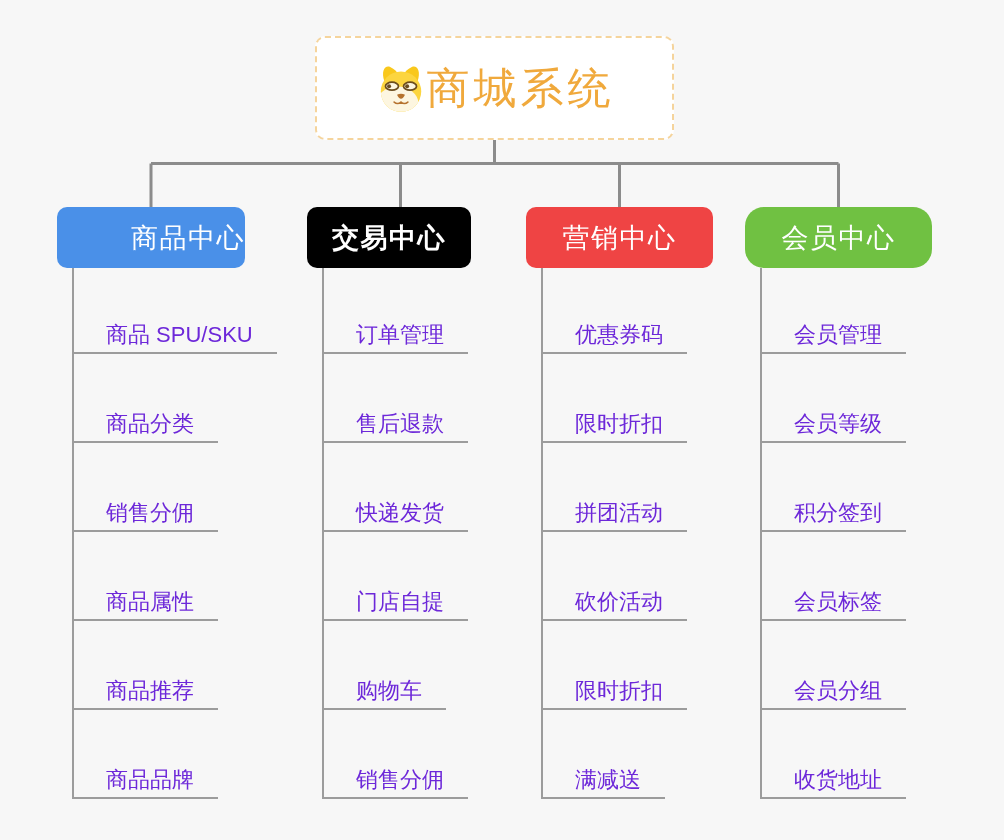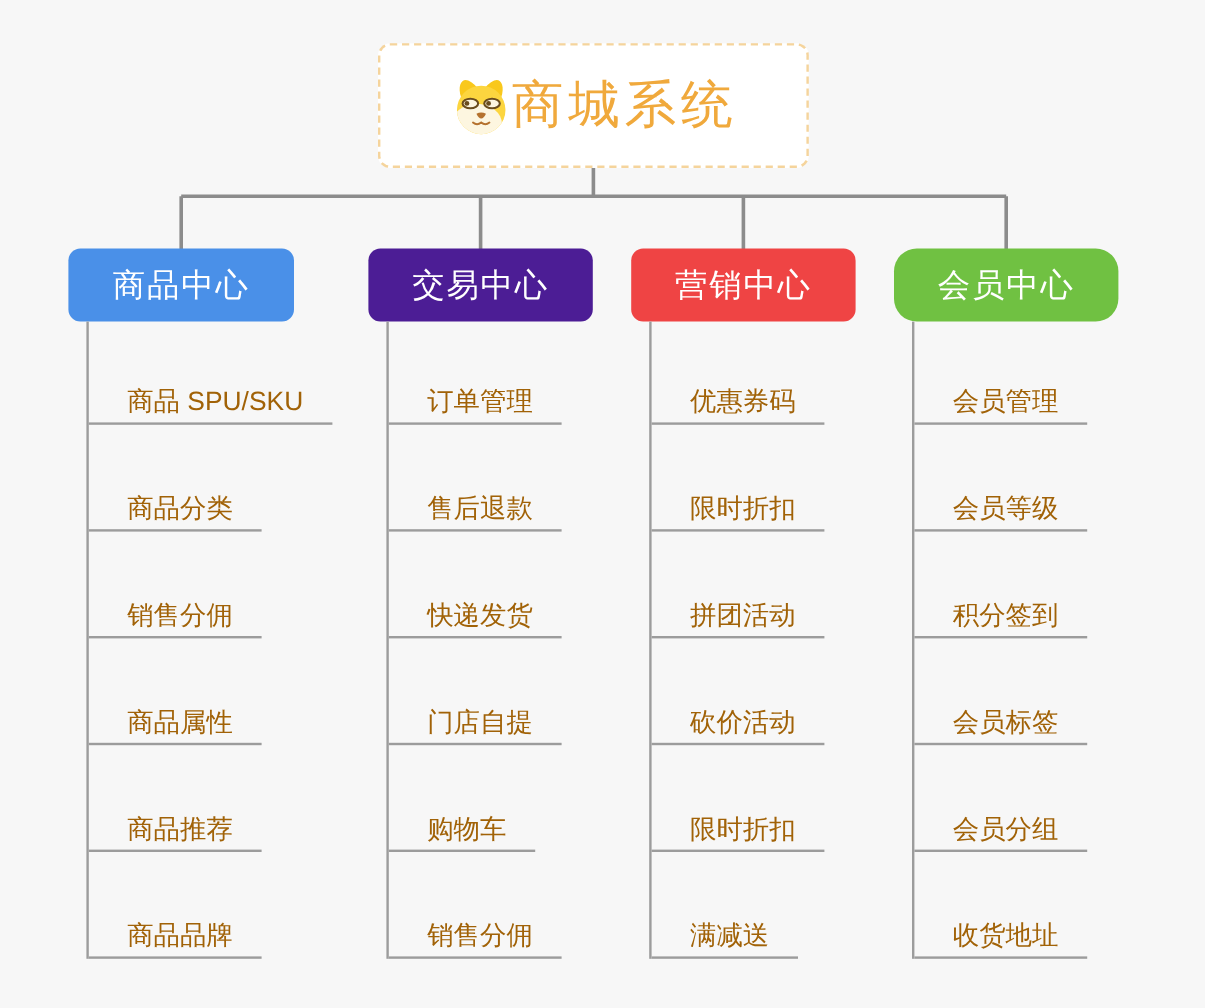--- a/index.html
+++ b/index.html
@@ -62,21 +62,21 @@
     display: flex;
     align-items: flex-end;
     width: fit-content;
     padding: 0 24px 6px 32px;
     border-bottom: 2px solid #9c9c9c;
     white-space: nowrap;
   }
   .sub-item:first-child { height: 86px; }
   .sub-item span {
     font-size: 22px;
-    color: #a16207;
+    color: #6d28d9;
     line-height: 1;
   }
 </style>
 </head>
 <body>
 
 <div id="canvas">
 
   <svg class="connector-svg" width="1004" height="840">
     <path d="M494.5 140 L494.5 163.5
@@ -110,21 +110,21 @@
 
         <path d="M30.5 45.5 Q36 42.5 41.5 45.5 Q39 51 36 51 Q33 51 30.5 45.5 Z" fill="#b5722e"></path>
 
         <path d="M26.5 55.5 Q31.2 59.5 36 55.5 Q40.8 59.5 45.5 55.5" fill="none" stroke="#b5722e" stroke-width="2.2" stroke-linecap="round"></path>
       </svg>
     </span>
     <span class="root-title">商城系统</span>
   </div>
 
   <div id="branches">
-      <div class="branch-box" style="left: 57px; width: 188px; background: rgb(74, 144, 232);">
+      <div class="branch-box" style="left: 57px; width: 188px; background: rgb(74, 144, 232); justify-content: flex-end;">
         <span>商品中心</span>
       </div>
       <ul class="sub-list" style="left: 72px;">
         <li class="sub-item">
           <span>商品 SPU/SKU</span>
         </li>
         <li class="sub-item">
           <span>商品分类</span>
         </li>
         <li class="sub-item">
@@ -133,21 +133,21 @@
         <li class="sub-item">
           <span>商品属性</span>
         </li>
         <li class="sub-item">
           <span>商品推荐</span>
         </li>
         <li class="sub-item">
           <span>商品品牌</span>
         </li>
       </ul>
-      <div class="branch-box" style="left: 307px; width: 187px; background: #4c1d95;">
+      <div class="branch-box" style="left: 307px; width: 164px; background: #000000; font-weight: bold;">
         <span>交易中心</span>
       </div>
       <ul class="sub-list" style="left: 322px;">
         <li class="sub-item">
           <span>订单管理</span>
         </li>
         <li class="sub-item">
           <span>售后退款</span>
         </li>
         <li class="sub-item">

